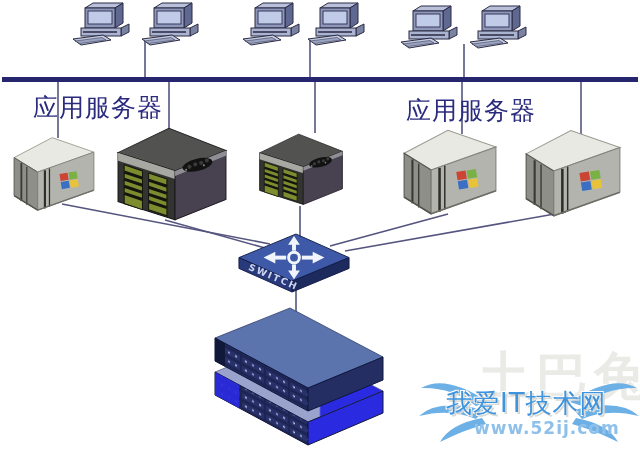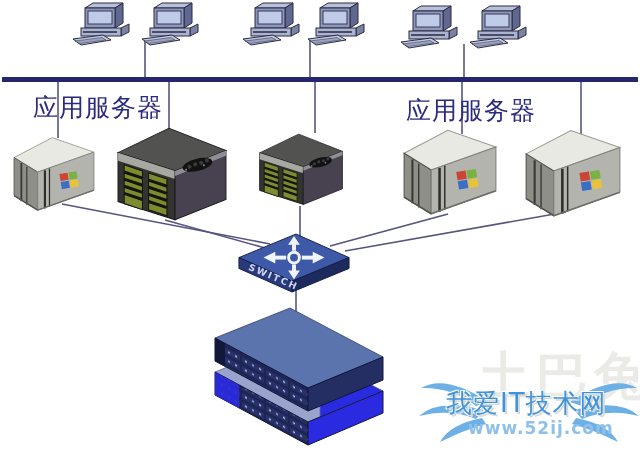--- a/index.html
+++ b/index.html
@@ -21,21 +21,21 @@
     position:absolute;left:60px;top:2px;font-size:52px;letter-spacing:6px;
     color:#eaeae6;font-weight:bold;white-space:nowrap;line-height:1;
   }
   .wings{position:absolute;left:0;top:14px;}
   .brand{
     position:absolute;left:28px;top:42px;font-size:26px;font-weight:normal;
     color:#3e93dd;white-space:nowrap;line-height:1;letter-spacing:1px;
     text-shadow:2px 2px 0 #d9d9d5,-1px -1px 0 #fff,1px -1px 0 #fff,-1px 1px 0 #fff;
   }
   .url{
-    position:absolute;left:50px;top:72px;font-size:17px;font-weight:bold;
+    position:absolute;left:56px;top:72px;font-size:17px;font-weight:bold;
     color:#8fc0ea;white-space:nowrap;line-height:1;letter-spacing:1px;
   }
 </style>
 </head>
 <body>
 
 <div id="stage">
 
   <svg width="0" height="0" style="position:absolute" aria-hidden="true">
     <defs>

